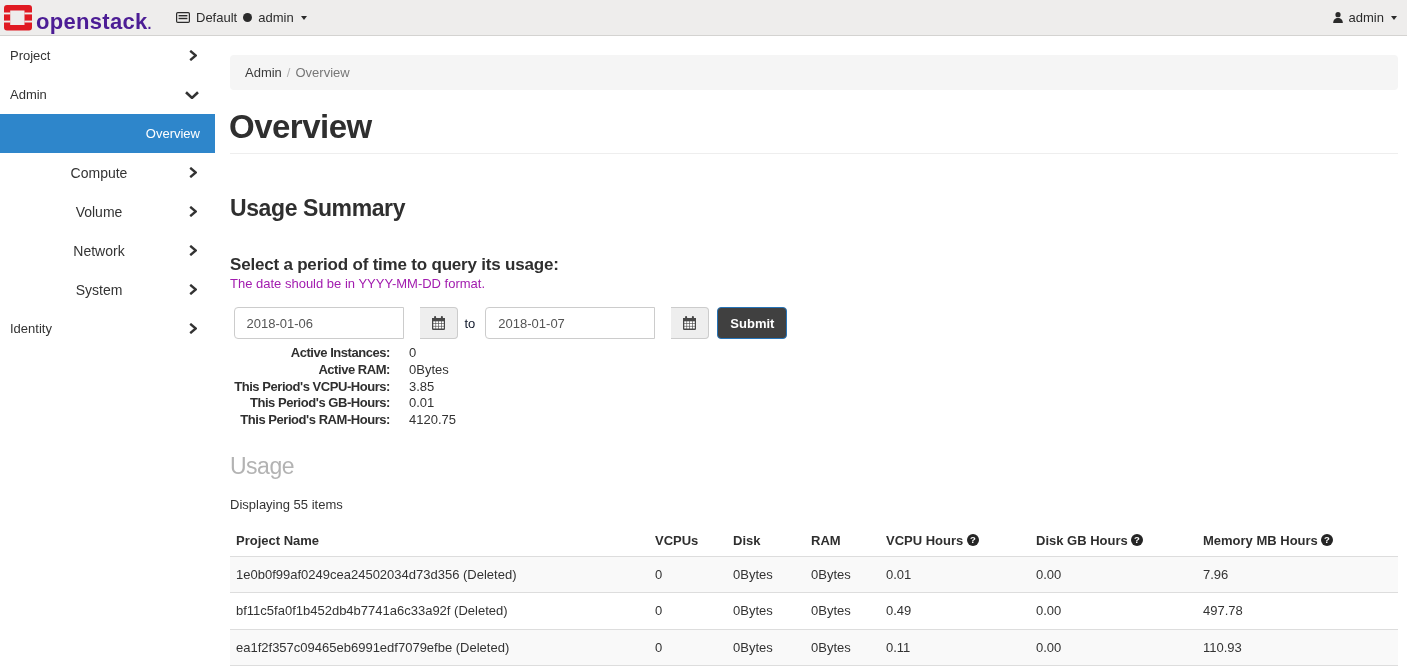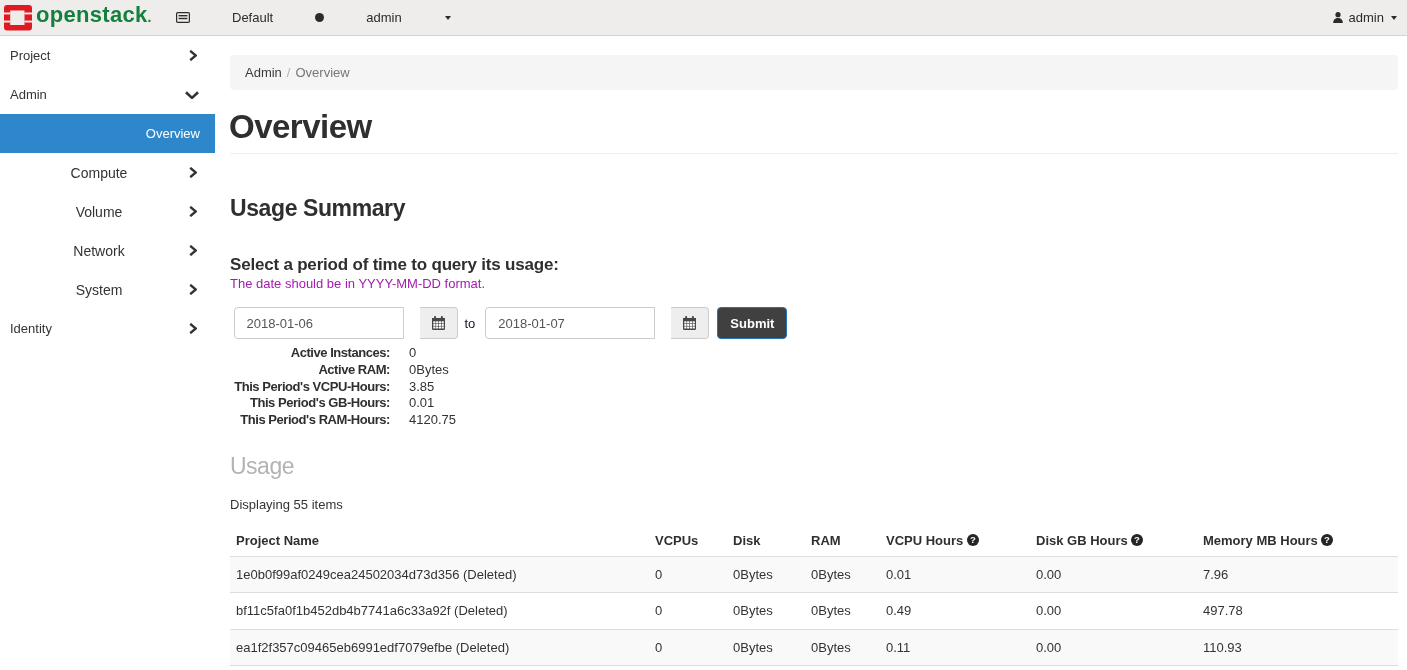--- a/index.html
+++ b/index.html
@@ -1,22 +1,22 @@
 <!DOCTYPE html>
 <html><head>
 <meta charset="utf-8">
 <style>
 * { box-sizing: border-box; }
 html,body { margin:0; padding:0; background:#fff; }
 body { font-family:"Liberation Sans", sans-serif; font-size:13px; color:#333; }
 
 .topbar { height:36px; background:#eeedec; border-bottom:1px solid #d4d3d1; position:relative; }
 .mark { position:absolute; left:4px; top:5px; }
-.word { position:absolute; left:36px; top:2px; font-size:22px; font-weight:bold; color:#15803d; letter-spacing:0.3px; }
-.ctx { position:absolute; left:176px; top:0; height:35px; display:flex; align-items:center; color:#2b2b2b; font-size:13px;gap:36px; }
+.word { position:absolute; left:36px; top:9px; font-size:22px; font-weight:bold; color:#4c1d95; letter-spacing:0.3px; }
+.ctx { position:absolute; left:176px; top:0; height:35px; display:flex; align-items:center; color:#2b2b2b; font-size:13px; }
 .dot { width:9px; height:9px; background:#2b2b2b; border-radius:50%; display:inline-block; margin:0 6px; }
 .caret { display:inline-block; width:0; height:0; border-left:3.5px solid transparent; border-right:3.5px solid transparent; border-top:4.5px solid #2b2b2b; margin-left:7px; }
 .userbox { position:absolute; right:10px; top:0; height:35px; display:flex; align-items:center; font-size:13px; color:#2b2b2b; }
 
 .wrap { display:flex; }
 .sidenav { width:215px; flex:0 0 215px; }
 .nav-item { height:39px; display:flex; align-items:center; position:relative; font-size:13px; color:#333; }
 .nav-item .lbl { margin-left:10px; }
 .nav-item.sub .lbl { margin:0; position:absolute; left:0; width:198px; text-align:center; font-size:14px; }
 .nav-item svg.chev { position:absolute; right:18px; top:14px; }

